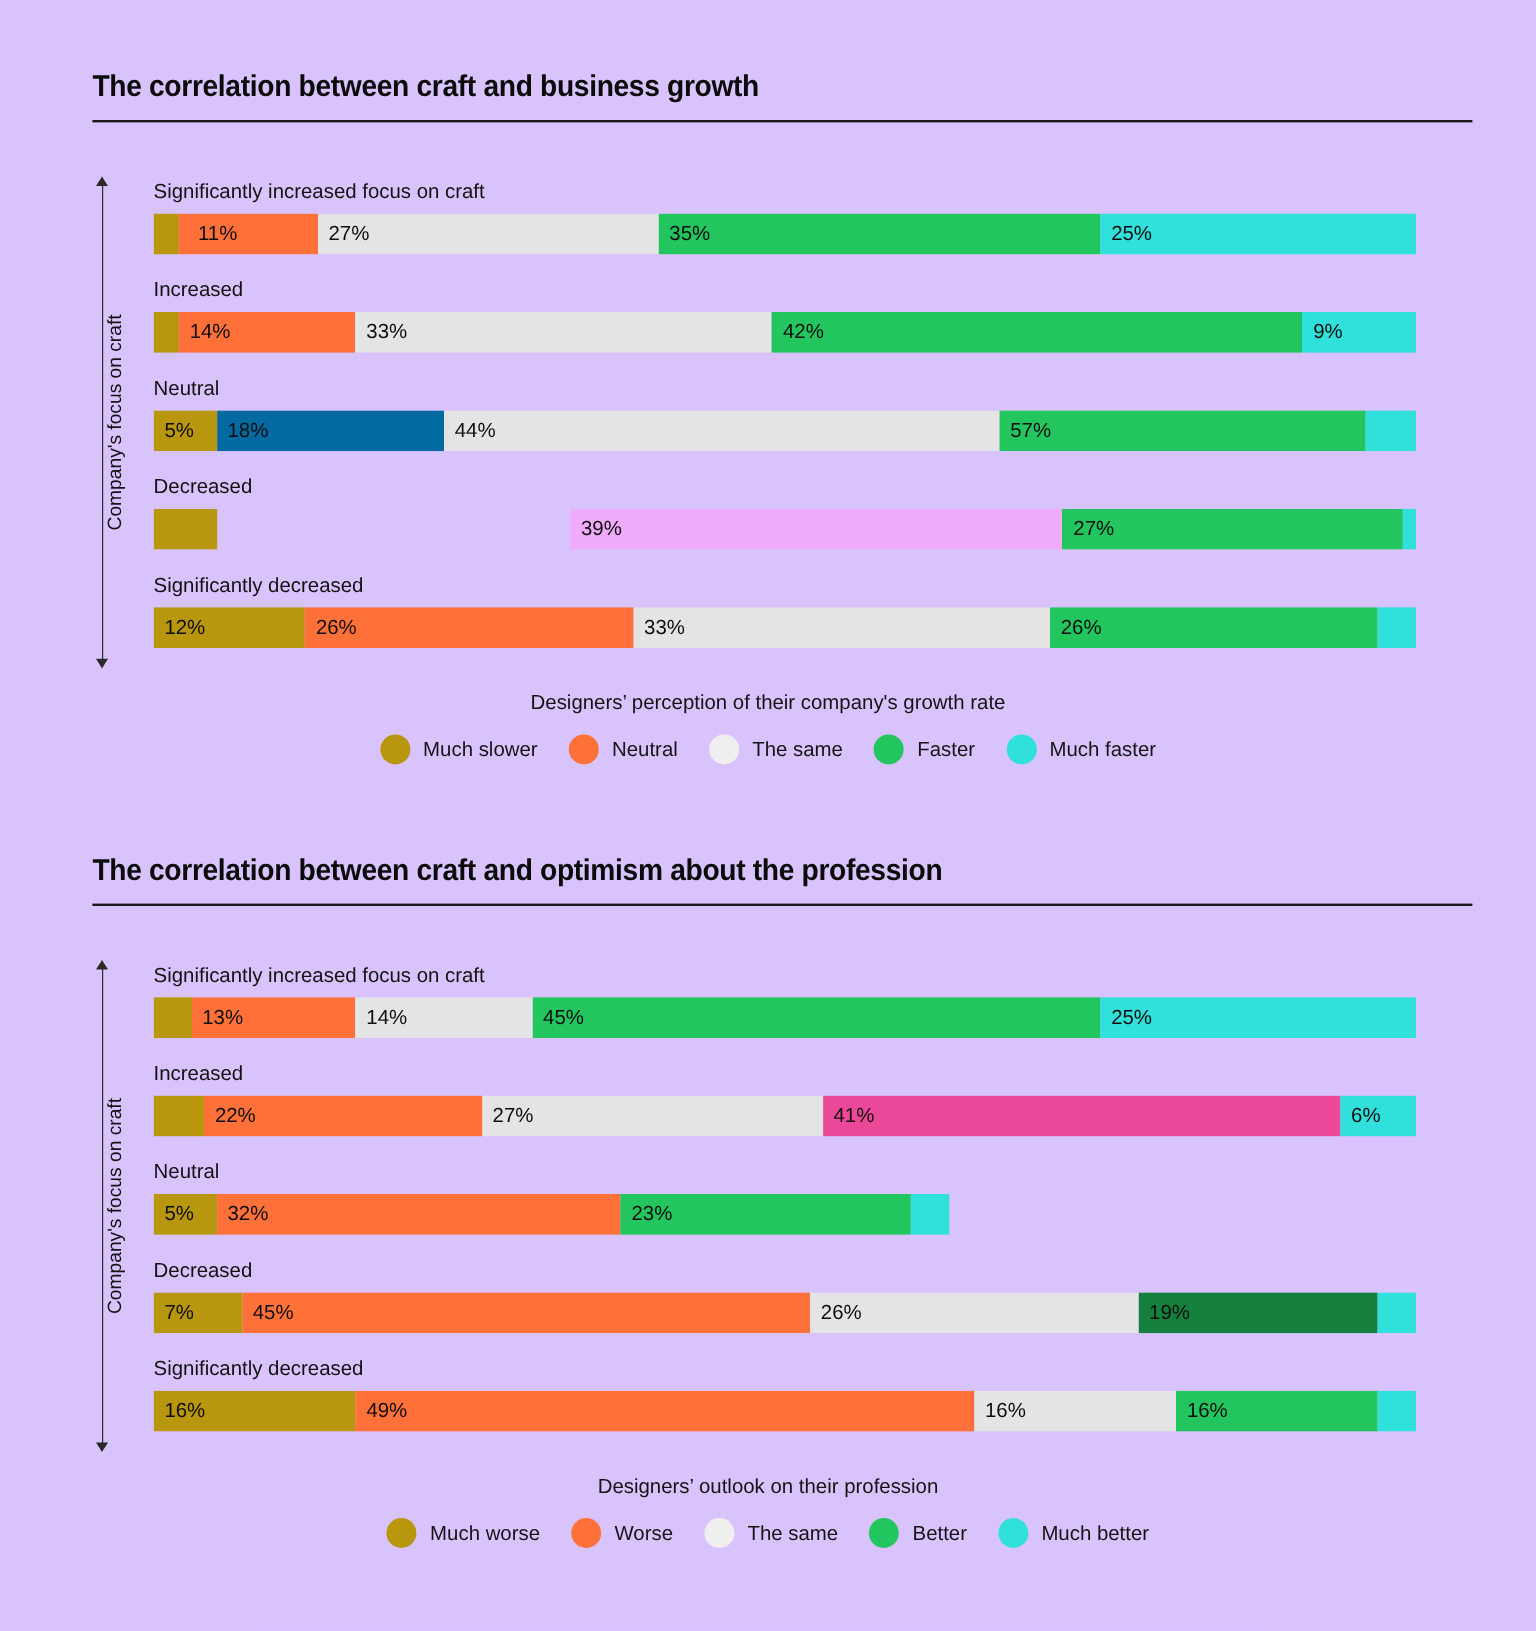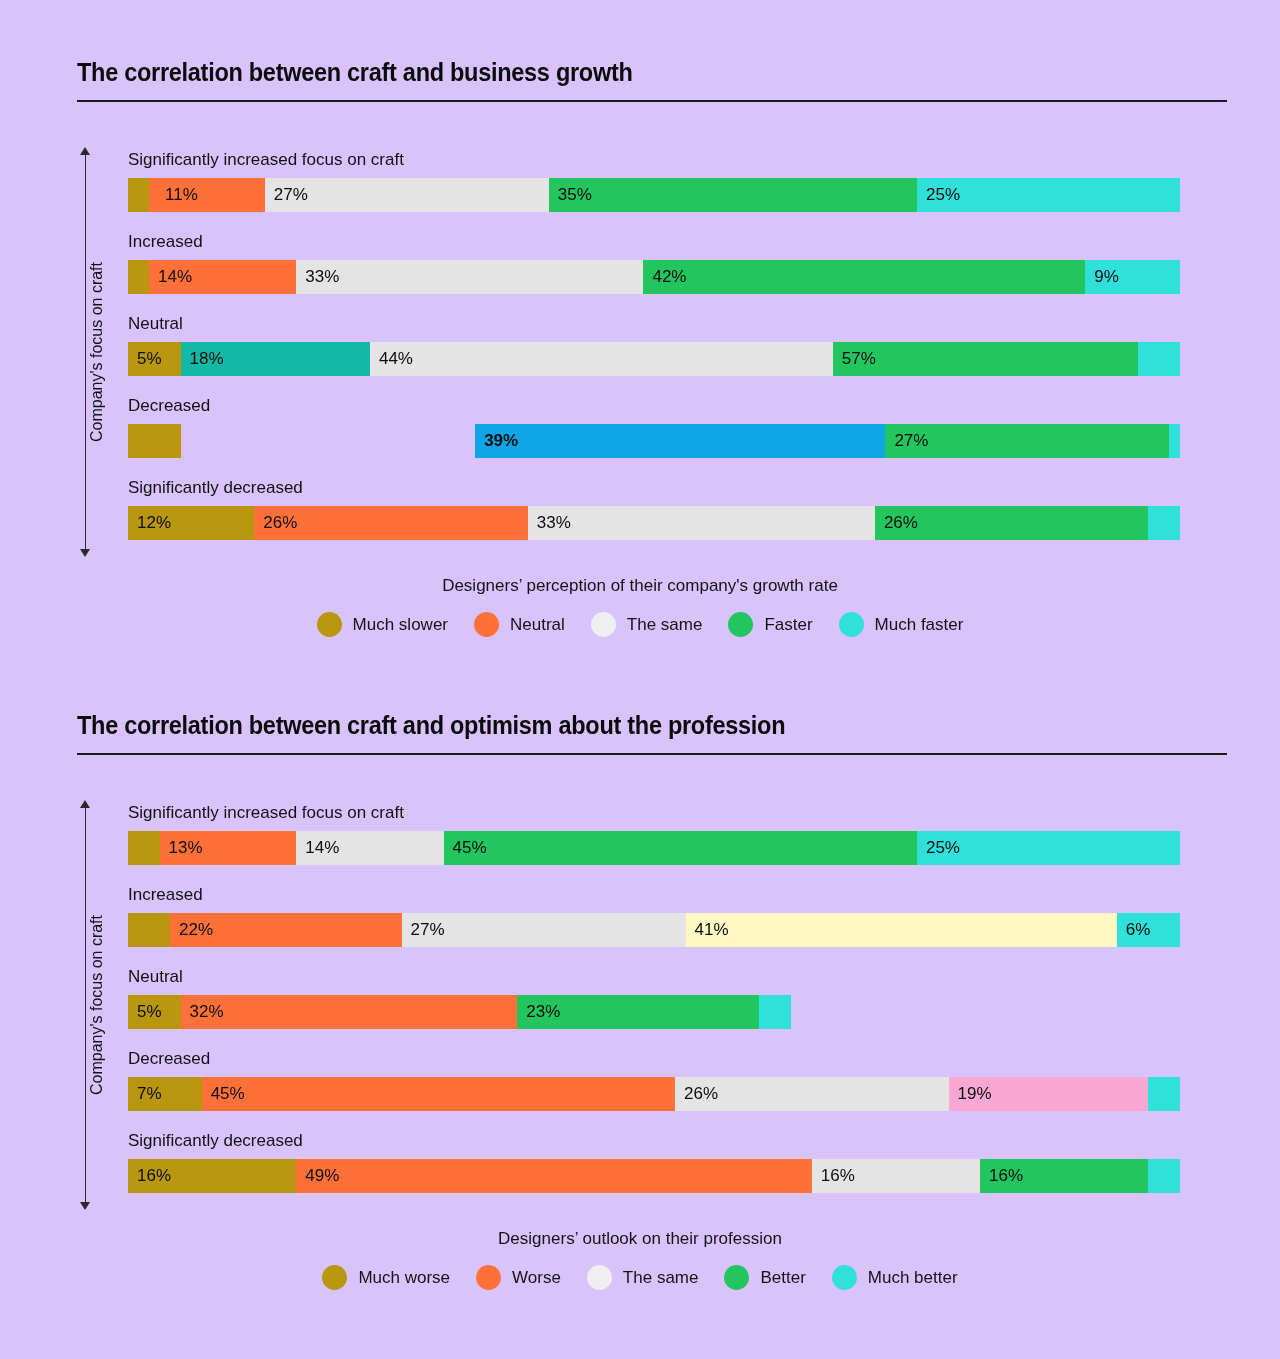--- a/index.html
+++ b/index.html
@@ -195,32 +195,32 @@
             <div class="seg" style="background: rgb(255, 113, 57); width: 14%;">14%</div>
             <div class="seg" style="background: rgb(228, 228, 228); width: 33%;">33%</div>
             <div class="seg" style="background: rgb(34, 197, 94); width: 42%;">42%</div>
             <div class="seg" style="background: rgb(47, 224, 219); width: 9%;">9%</div>
           </div>
         </div>
         <div class="row" style="margin-top: 18px;">
           <div class="row-label">Neutral</div>
           <div class="bar">
             <div class="seg" style="background: rgb(184, 150, 13); width: 5%;">5%</div>
-            <div class="seg" style="background: #14b8a6; width: 18%;">18%</div>
+            <div class="seg" style="background: #0369a1; width: 18%;">18%</div>
             <div class="seg" style="background: rgb(228, 228, 228); width: 44%;">44%</div>
             <div class="seg" style="background: rgb(34, 197, 94); width: 29%;">57%</div>
             <div class="seg nolabel" style="background: rgb(47, 224, 219); width: 4%;"></div>
           </div>
         </div>
         <div class="row" style="margin-top: 18px;">
           <div class="row-label">Decreased</div>
           <div class="bar">
             <div class="seg nolabel" style="background: rgb(184, 150, 13); width: 5%;"></div>
             <div class="seg" style="background: rgb(255, 113, 57); width: 28%; margin-top: 40px;">28%</div>
-            <div class="seg" style="background: #0ea5e9; width: 39%; font-weight: bold;">39%</div>
+            <div class="seg" style="background: #f0abfc; width: 39%;">39%</div>
             <div class="seg" style="background: rgb(34, 197, 94); width: 27%;">27%</div>
             <div class="seg nolabel" style="background: rgb(47, 224, 219); width: 1%;"></div>
           </div>
         </div>
         <div class="row" style="margin-top: 18px;">
           <div class="row-label">Significantly decreased</div>
           <div class="bar">
             <div class="seg" style="background: rgb(184, 150, 13); width: 12%;">12%</div>
             <div class="seg" style="background: rgb(255, 113, 57); width: 26%;">26%</div>
             <div class="seg" style="background: rgb(228, 228, 228); width: 33%;">33%</div>
@@ -278,40 +278,40 @@
             <div class="seg" style="background: rgb(34, 197, 94); width: 45%;">45%</div>
             <div class="seg" style="background: rgb(47, 224, 219); width: 25%;">25%</div>
           </div>
         </div>
         <div class="row" style="margin-top: 18px;">
           <div class="row-label">Increased</div>
           <div class="bar">
             <div class="seg nolabel" style="background: rgb(184, 150, 13); width: 4%;"></div>
             <div class="seg" style="background: rgb(255, 113, 57); width: 22%;">22%</div>
             <div class="seg" style="background: rgb(228, 228, 228); width: 27%;">27%</div>
-            <div class="seg" style="background: #fef9c3; width: 41%;">41%</div>
+            <div class="seg" style="background: #ec4899; width: 41%;">41%</div>
             <div class="seg" style="background: rgb(47, 224, 219); width: 6%;">6%</div>
           </div>
         </div>
         <div class="row" style="margin-top: 18px;">
           <div class="row-label">Neutral</div>
           <div class="bar">
             <div class="seg" style="background: rgb(184, 150, 13); width: 5%;">5%</div>
             <div class="seg" style="background: rgb(255, 113, 57); width: 32%;">32%</div>
             <div class="seg" style="background: rgb(34, 197, 94); width: 23%;">23%</div>
             <div class="seg nolabel" style="background: rgb(47, 224, 219); width: 3%;"></div>
           </div>
         </div>
         <div class="row" style="margin-top: 18px;">
           <div class="row-label">Decreased</div>
           <div class="bar">
             <div class="seg" style="background: rgb(184, 150, 13); width: 7%;">7%</div>
             <div class="seg" style="background: rgb(255, 113, 57); width: 45%;">45%</div>
             <div class="seg" style="background: rgb(228, 228, 228); width: 26%;">26%</div>
-            <div class="seg" style="background: #f9a8d4; width: 19%;">19%</div>
+            <div class="seg" style="background: #15803d; width: 19%;">19%</div>
             <div class="seg nolabel" style="background: rgb(47, 224, 219); width: 3%;"></div>
           </div>
         </div>
         <div class="row" style="margin-top: 18px;">
           <div class="row-label">Significantly decreased</div>
           <div class="bar">
             <div class="seg" style="background: rgb(184, 150, 13); width: 16%;">16%</div>
             <div class="seg" style="background: rgb(255, 113, 57); width: 49%;">49%</div>
             <div class="seg" style="background: rgb(228, 228, 228); width: 16%;">16%</div>
             <div class="seg" style="background: rgb(34, 197, 94); width: 16%;">16%</div>

